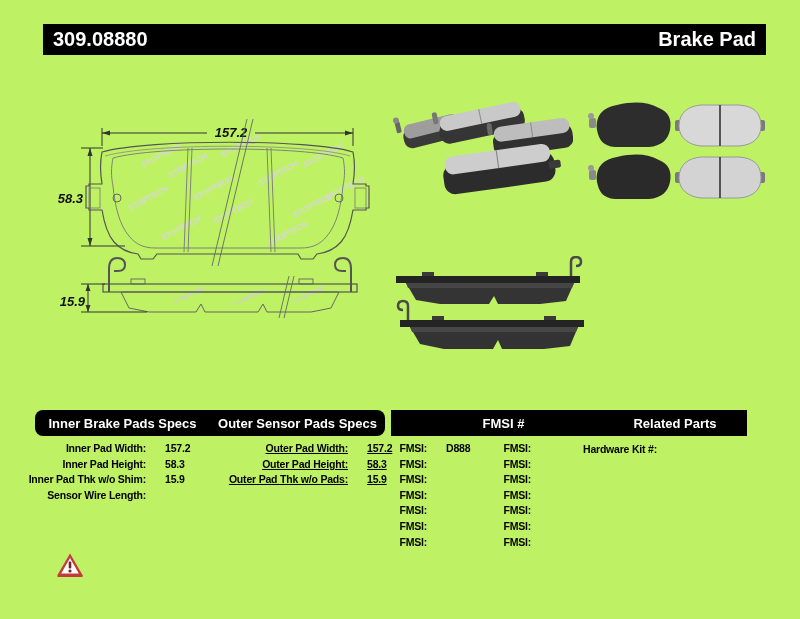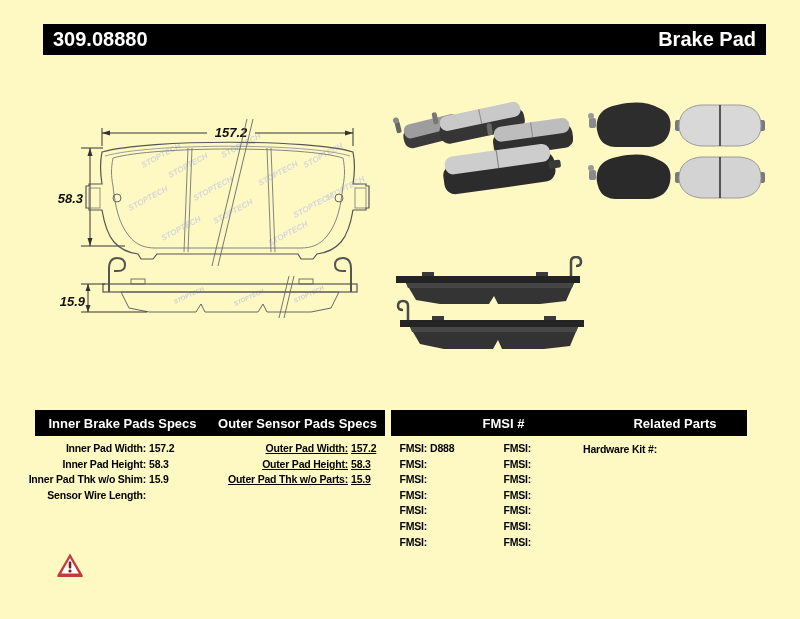--- a/index.html
+++ b/index.html
@@ -1,33 +1,33 @@
 <!DOCTYPE html>
 <html><head>
 <meta charset="utf-8">
 <style>
   html,body{margin:0;padding:0;background:#fff;}
-  .canvas{position:relative;width:800px;height:619px;background:#fef9c3;overflow:hidden;
+  .canvas{position:relative;width:800px;height:619px;background:#bef264;overflow:hidden;
           font-family:"Liberation Sans",sans-serif;}
   .abs{position:absolute;}
 
   
   .topbar{left:43px;top:24px;width:723px;height:31px;background:#000;color:#fff;
           display:flex;justify-content:space-between;align-items:center;
           font-size:20px;font-weight:bold;padding:0 10px;box-sizing:border-box;}
 
   
   .hbar{background:#000;color:#fff;height:26px;display:flex;align-items:center;
         justify-content:center;font-size:13px;font-weight:bold;box-sizing:border-box;}
-  .hbar-split{justify-content:space-between;}
+  .hbar-split{justify-content:space-between;border-radius:8px;}
   .hbar-split span{flex:1;text-align:center;}
 
   
   .speccol{font-size:10.5px;font-weight:bold;color:#000;letter-spacing:-0.2px;}
-  .srow{display:flex;height:15.6px;line-height:15.6px;}
+  .srow{display:flex;height:15.6px;line-height:15.6px;gap:16px;}
   .slabel{text-align:right;white-space:nowrap;}
   .sval{text-align:left;padding-left:3px;white-space:nowrap;}
 
   
   .notelabel{font-size:12px;font-weight:bold;color:#000;}
   .notered{font-size:12px;font-weight:bold;color:#cc3333;margin-left:8px;}
   .noteline{height:16px;line-height:16px;}
 
   svg{display:block;}
   .dimtext{font:italic bold 13px "Liberation Sans",sans-serif;fill:#111;}
@@ -242,21 +242,21 @@
   <div class="abs speccol" style="left:196px;top:441px;width:190px;text-decoration:underline;">
     <div class="srow">
       <span class="slabel" style="flex:0 0 152px">Outer Pad Width:</span>
       <span class="sval">157.2</span>
     </div>
     <div class="srow">
       <span class="slabel" style="flex:0 0 152px">Outer Pad Height:</span>
       <span class="sval">58.3</span>
     </div>
     <div class="srow">
-      <span class="slabel" style="flex:0 0 152px">Outer Pad Thk w/o Parts:</span>
+      <span class="slabel" style="flex:0 0 152px">Outer Pad Thk w/o Pads:</span>
       <span class="sval">15.9</span>
     </div>
   </div>
 
   <div class="abs speccol" style="left:391px;top:441px;width:100px;">
     <div class="srow">
         <span class="slabel" style="flex:0 0 36px">FMSI:</span>
         <span class="sval">D888</span>
       </div>
     <div class="srow">

